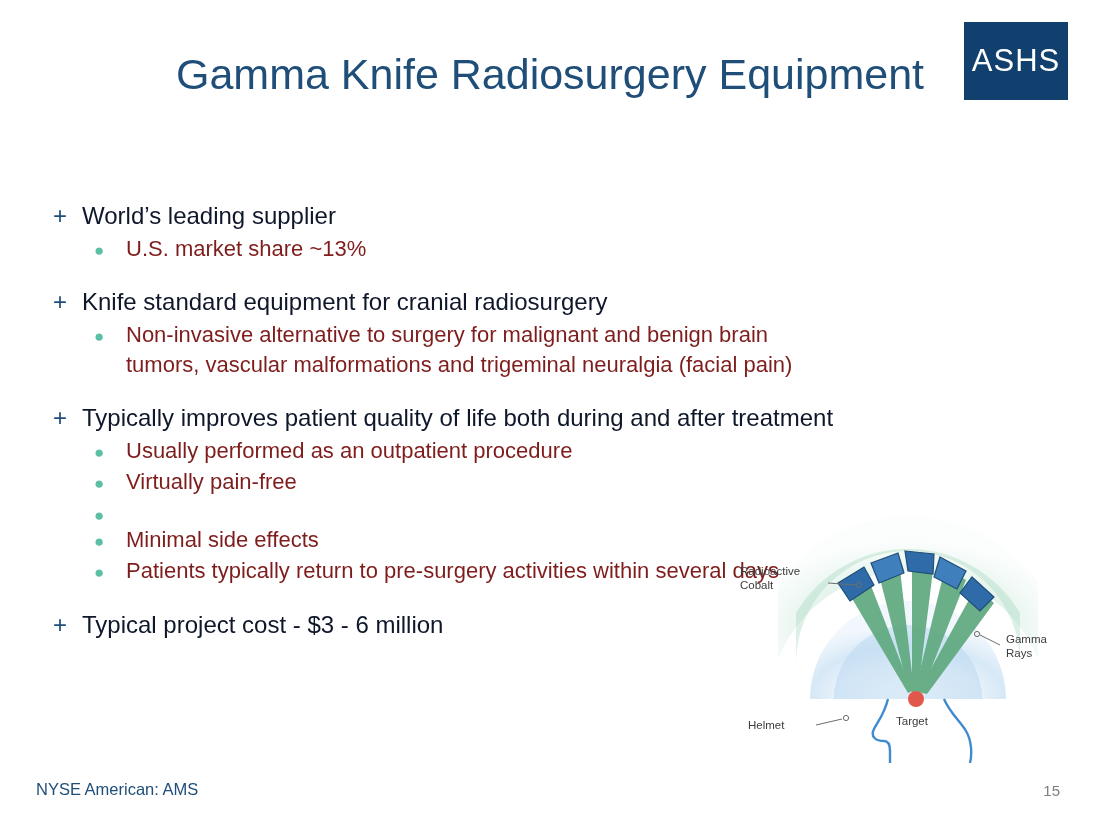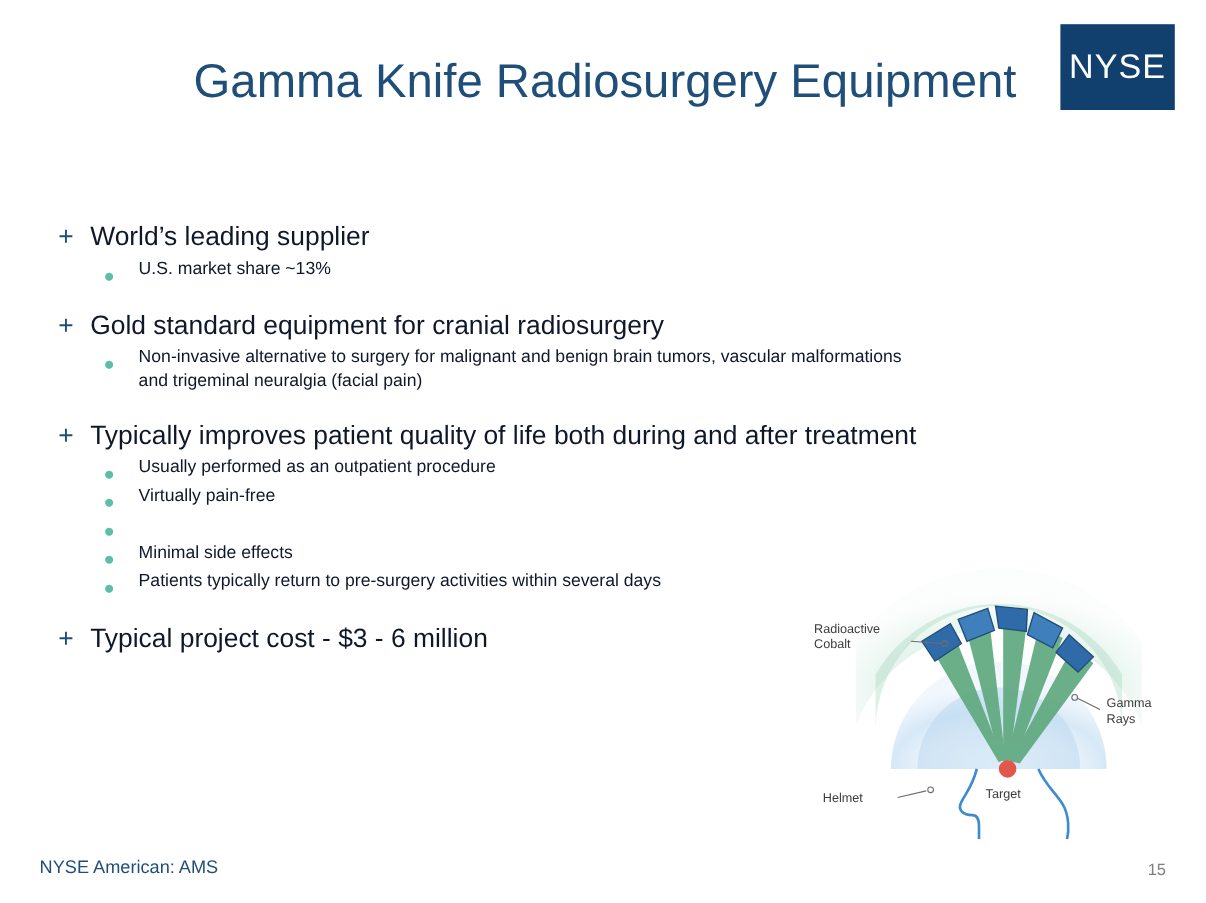--- a/index.html
+++ b/index.html
@@ -86,23 +86,23 @@
   .lvl2 .dot {
     width: 32px;
     flex: 0 0 32px;
     color: #5BBFA5;
     font-size: 17px;
     line-height: 1.0;
     padding-top: 8px;
     box-sizing: border-box;
   }
   .lvl2 .text {
-    font-size: 16px;
+    font-size: 22px;
     line-height: 1.38;
-    color: #0f172a;
+    color: #7f1d1d;
     max-width: 700px;
   }
   .grp {
     margin-bottom: 18px;
   }
   .grp-last {
     margin-bottom: 0;
   }
   .gap-before {
     margin-top: 22px;
@@ -132,42 +132,42 @@
     height: 300px;
   }
   .illus svg { display: block; }
 </style>
 </head>
 <body>
 
 <div class="slide">
 
   <div class="logo">
-    <span>NYSE</span>
+    <span>ASHS</span>
   </div>
 
   <div class="title">Gamma Knife Radiosurgery Equipment</div>
 
   <div class="body">
 
     <div class="grp">
       <div class="lvl1">
         <span class="plus">+</span>
         <span class="text">World’s leading supplier</span>
       </div>
       <div class="lvl2">
         <span class="dot">●</span>
         <span class="text">U.S. market share ~13%</span>
       </div>
     </div>
 
     <div class="grp gap-before">
       <div class="lvl1">
         <span class="plus">+</span>
-        <span class="text">Gold standard equipment for cranial radiosurgery</span>
+        <span class="text">Knife standard equipment for cranial radiosurgery</span>
       </div>
       <div class="lvl2">
         <span class="dot">●</span>
         <span class="text">Non-invasive alternative to surgery for malignant and benign brain tumors, vascular malformations and trigeminal neuralgia (facial pain)</span>
       </div>
     </div>
 
     <div class="grp gap-before">
       <div class="lvl1">
         <span class="plus">+</span>

